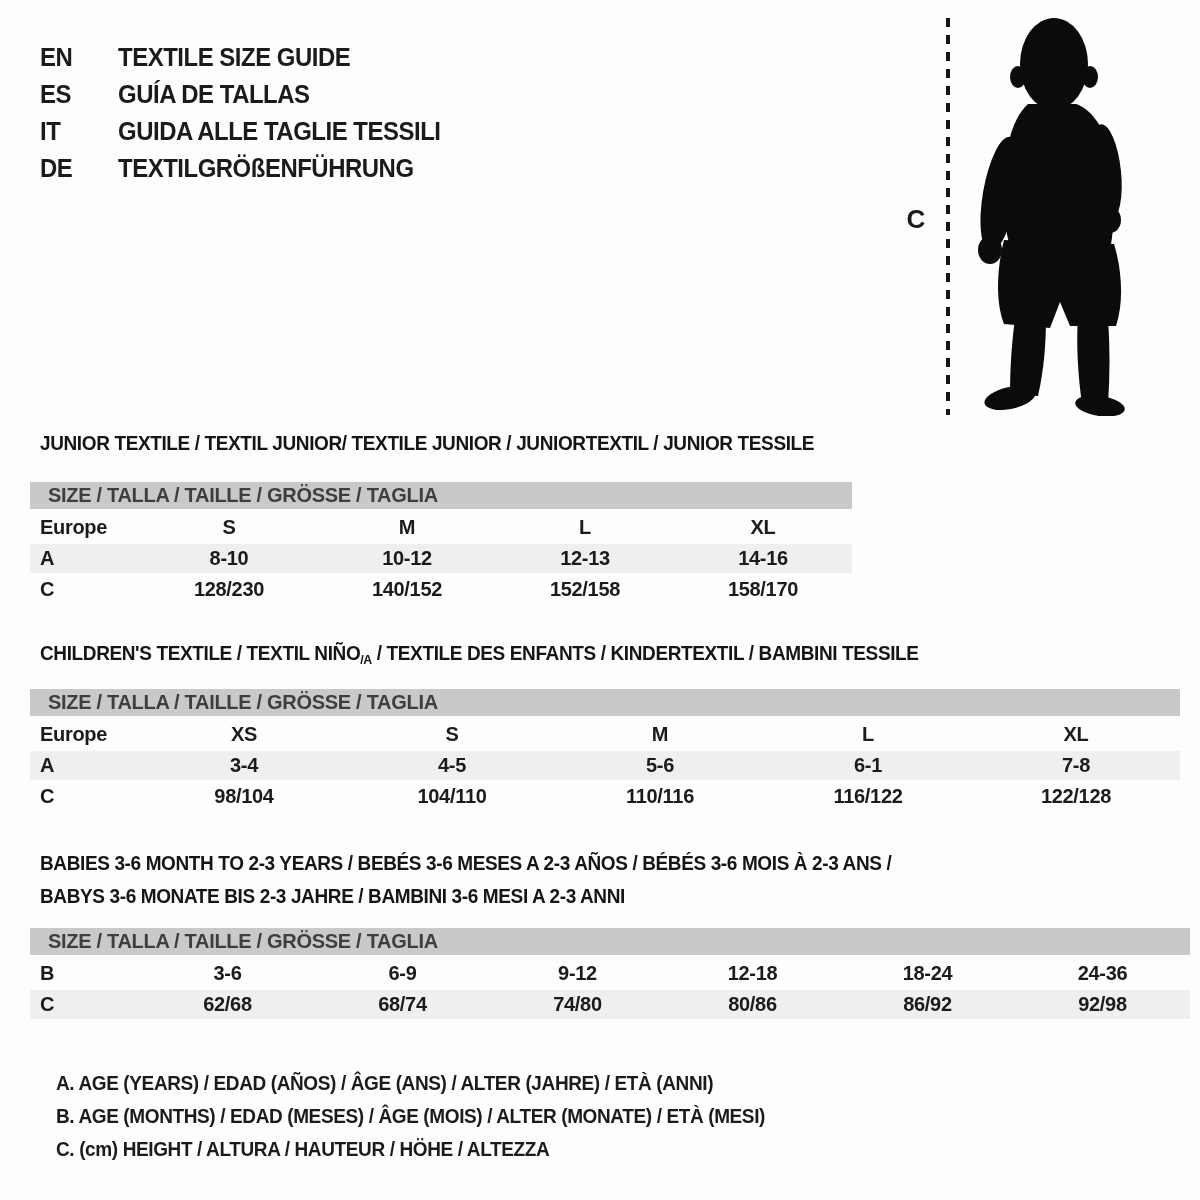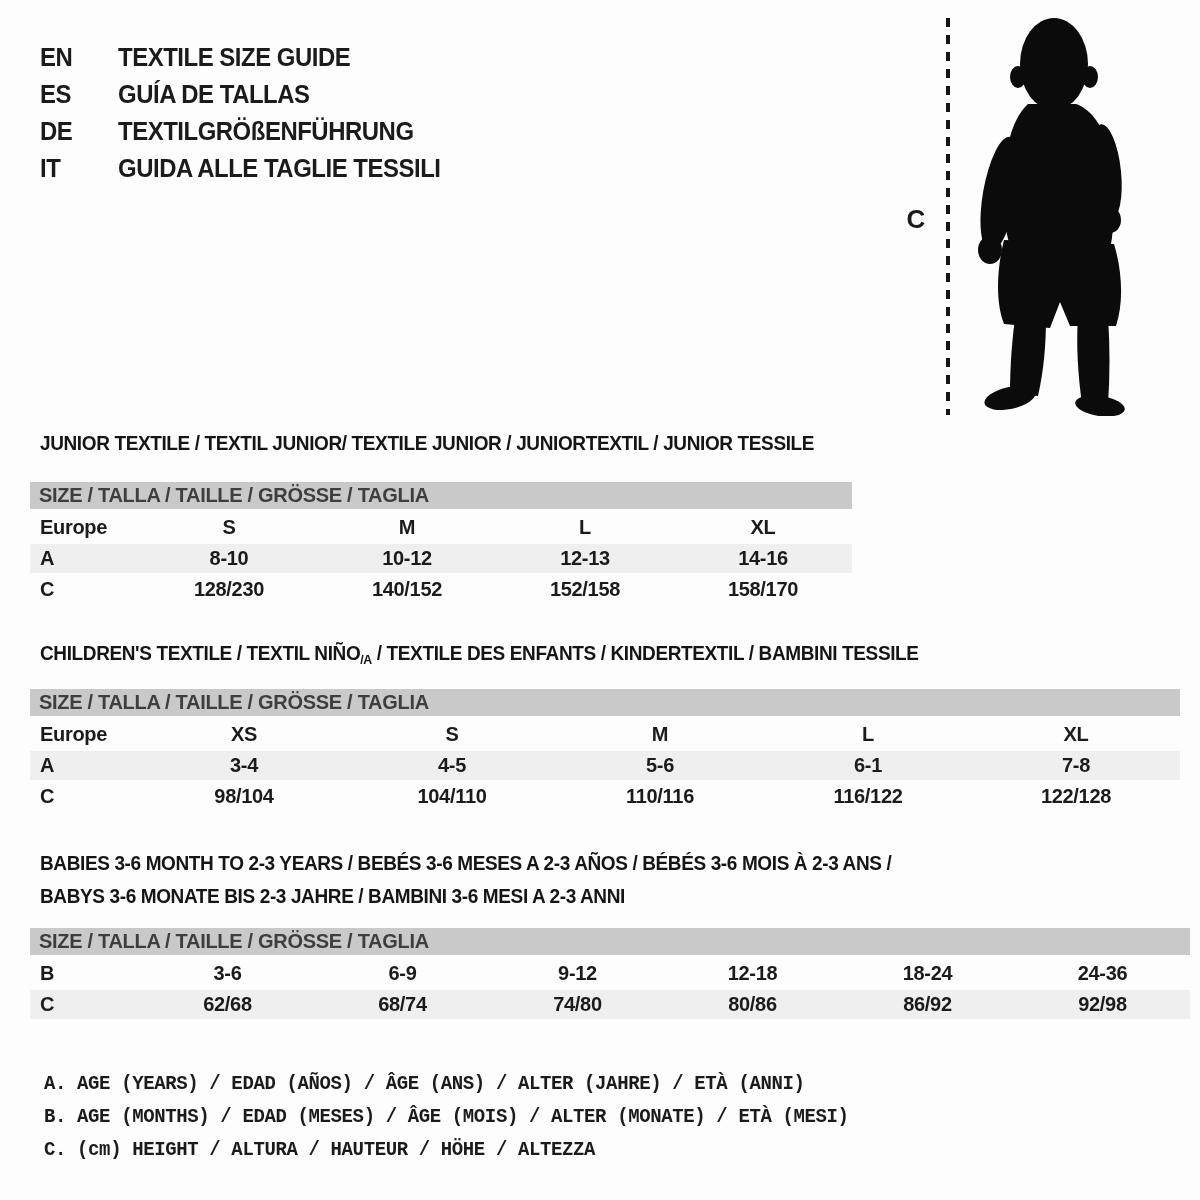--- a/index.html
+++ b/index.html
@@ -25,57 +25,57 @@
   .t-children-title{left:40px;top:642px;}
   .t-babies-title{left:40px;top:847px;line-height:33px;}
   .sub{font-size:13px;vertical-align:-4px;font-weight:700;}
 
   
   .table{position:absolute;}
   .t-junior{left:30px;top:482px;width:822px;}
   .t-children{left:30px;top:689px;width:1150px;}
   .t-babies{left:30px;top:928px;width:1160px;}
   .sizebar{height:27px;background:#c9c9c9;display:flex;align-items:center;
-    padding-left:9px;margin-bottom:4px;font-size:20px;font-weight:700;
+    padding-left:18px;margin-bottom:4px;font-size:20px;font-weight:700;
     color:#3e3e3e;letter-spacing:-0.3px;white-space:nowrap;}
   .trow{display:grid;height:29px;align-items:center;margin-bottom:2px;}
   .cols4{grid-template-columns:110px repeat(4,1fr);}
   .cols5{grid-template-columns:110px repeat(5,1fr);}
   .cols6{grid-template-columns:110px repeat(6,1fr);}
   .alt{background:#efefef;}
   .white{background:transparent;}
   .rlabel{padding-left:10px;font-size:20px;font-weight:700;letter-spacing:-0.3px;}
   .cell{text-align:center;font-size:20px;font-weight:700;letter-spacing:-0.3px;}
 
   
-  .legend{position:absolute;left:44px;top:1072px;font-family:Liberation Mono, monospace;}
+  .legend{position:absolute;left:56px;top:1072px;}
   .legend-line{font-size:20px;font-weight:700;letter-spacing:-0.4px;margin-bottom:10px;
     white-space:nowrap;transform:scaleX(0.95);transform-origin:left center;}
 </style>
 </head>
 <body>
 
 <div class="canvas">
 
   <section class="langs">
     <div class="lang-row">
       <span class="lang-code">EN</span>
       <span class="lang-label">TEXTILE SIZE GUIDE</span>
     </div>
     <div class="lang-row">
       <span class="lang-code">ES</span>
       <span class="lang-label">GUÍA DE TALLAS</span>
     </div>
     <div class="lang-row">
+      <span class="lang-code">IT</span>
+      <span class="lang-label">GUIDA ALLE TAGLIE TESSILI</span>
+    </div>
+    <div class="lang-row">
       <span class="lang-code">DE</span>
       <span class="lang-label">TEXTILGRÖßENFÜHRUNG</span>
-    </div>
-    <div class="lang-row">
-      <span class="lang-code">IT</span>
-      <span class="lang-label">GUIDA ALLE TAGLIE TESSILI</span>
     </div>
   </section>
 
   <span class="measure-c">C</span>
   <div class="dash-line"></div>
   <svg class="toddler" width="185" height="402" viewBox="0 0 185 402" aria-hidden="true">
     <g fill="#0b0b0b">
       <ellipse cx="96" cy="50" rx="34" ry="46"></ellipse>
       <ellipse cx="60" cy="63" rx="8" ry="11"></ellipse>
       <ellipse cx="132" cy="63" rx="8" ry="11"></ellipse>

